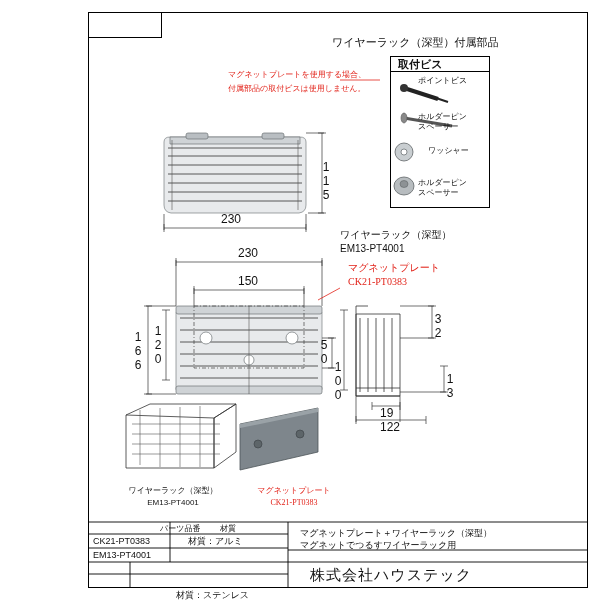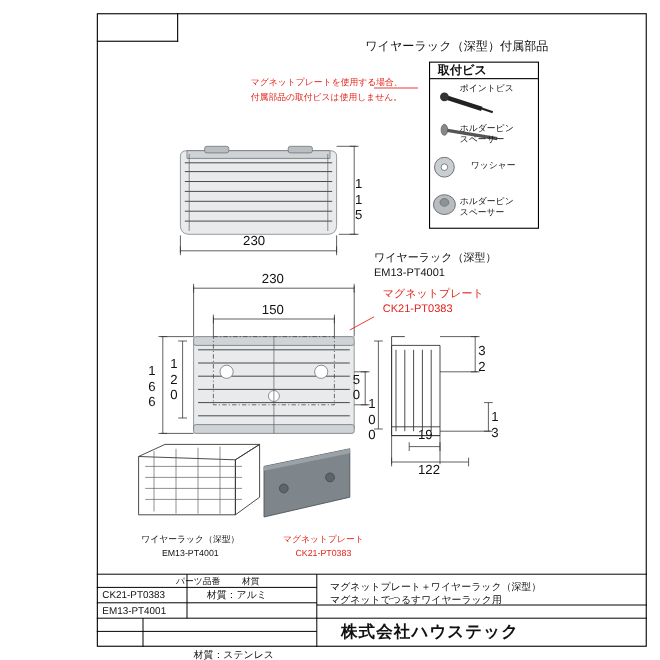--- a/index.html
+++ b/index.html
@@ -29,21 +29,21 @@
     border-bottom:1px solid #000;
     box-sizing:border-box;
   }
   .txt{position:absolute;white-space:pre;line-height:1.25;}
   .s8{font-size:8px;}
   .s9{font-size:9px;}
   .s10{font-size:10px;}
   .s11{font-size:11px;}
   .s12{font-size:12px;}
   .s15{font-size:15px;}
-  .red{color:#e2231a;}
+  .red{color:#e2231a;font-family:Liberation Serif, serif;}
   .blk{color:#111;}
   .bold{font-weight:bold;}
   .center{text-align:center;}
   .vert{writing-mode:vertical-rl;text-orientation:upright;}
   svg{position:absolute;left:0;top:0;width:600px;height:600px;overflow:visible;}
   .ln{stroke:#333;stroke-width:0.8;fill:none;}
   .ln-thin{stroke:#555;stroke-width:0.6;fill:none;}
   .ln-dim{stroke:#333;stroke-width:0.7;fill:none;}
   .ln-dash{stroke:#444;stroke-width:0.7;fill:none;stroke-dasharray:4 2 1 2;}
   .ln-red{stroke:#e2231a;stroke-width:0.8;fill:none;}
@@ -297,34 +297,34 @@
 
   <div class="txt s12 blk" style="left:238px;top:246px;">230</div>
   <div class="txt s12 blk" style="left:238px;top:274px;">150</div>
   <div class="txt s12 blk vert" style="left:130px;top:330px;">166</div>
   <div class="txt s12 blk vert" style="left:150px;top:324px;">120</div>
   <div class="txt s12 blk vert" style="left:316px;top:338px;">50</div>
   <div class="txt s12 blk vert" style="left:330px;top:360px;">100</div>
 
   <div class="txt s12 blk vert" style="left:430px;top:312px;">32</div>
   <div class="txt s12 blk vert" style="left:442px;top:372px;">13</div>
-  <div class="txt s12 blk" style="left:380px;top:388px;">19</div>
+  <div class="txt s12 blk" style="left:380px;top:406px;">19</div>
   <div class="txt s12 blk" style="left:380px;top:420px;">122</div>
 
   <div class="txt s8 blk center" style="left:118px;top:486px;width:110px;">ワイヤーラック（深型）</div>
   <div class="txt s8 blk center" style="left:118px;top:498px;width:110px;">EM13-PT4001</div>
   <div class="txt s8 red center" style="left:238px;top:486px;width:112px;">マグネットプレート</div>
   <div class="txt s8 red center" style="left:238px;top:498px;width:112px;">CK21-PT0383</div>
 
   <div class="txt s8 blk" style="left:124px;top:524px;margin-left:36px;">パーツ品番</div>
   <div class="txt s8 blk" style="left:220px;top:524px;">材質</div>
 
   <div class="txt s9 blk" style="left:93px;top:536px;">CK21-PT0383</div>
   <div class="txt s9 blk" style="left:188px;top:536px;">材質：アルミ</div>
   <div class="txt s9 blk" style="left:93px;top:550px;">EM13-PT4001</div>
   <div class="txt s9 blk" style="left:176px;top:550px;margin-top:40px;">材質：ステンレス</div>
 
   <div class="txt s9 blk" style="left:300px;top:528px;">マグネットプレート＋ワイヤーラック（深型）</div>
   <div class="txt s9 blk" style="left:300px;top:540px;">マグネットでつるすワイヤーラック用</div>
 
-  <div class="txt s15 blk" style="left:310px;top:566px;letter-spacing:1px;font-weight:bold;">株式会社ハウステック</div>
+  <div class="txt s15 blk" style="left:310px;top:566px;letter-spacing:1px;">株式会社ハウステック</div>
 
 </div>
 
 </body></html>

